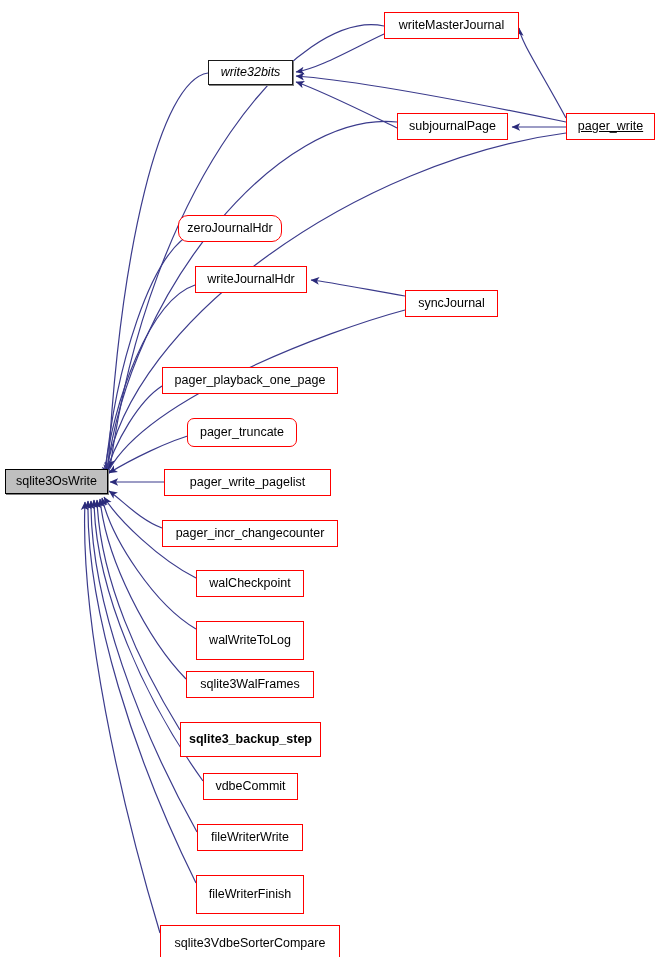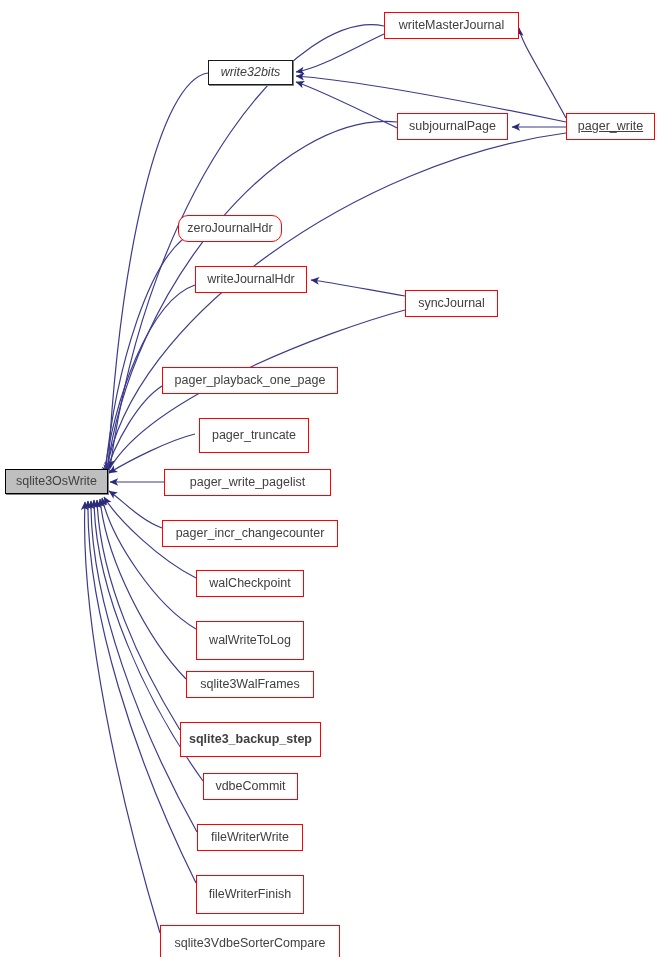--- a/index.html
+++ b/index.html
@@ -8,21 +8,21 @@
   #edges{position:absolute;left:0;top:0;width:659px;height:957px;}
   .node{
     position:absolute;
     box-sizing:border-box;
     display:flex;
     align-items:center;
     justify-content:center;
     white-space:nowrap;
     font-size:12.5px;
     line-height:1;
-    color:#404040;
+    color:#000000;
     background:#ffffff;
     border:1px solid #ff0000;
     z-index:5;
   }
   .node.center{
     background:#bfbfbf;
     border:1px solid #000000;
     box-shadow:1px 1px 0 #808080;
   }
   .node.plain{
@@ -91,21 +91,21 @@
       </div>
       <div class="node red" style="left: 195px; top: 266px; width: 112px; height: 27px;">
         <span class="node-label">writeJournalHdr</span>
       </div>
       <div class="node red" style="left: 405px; top: 290px; width: 93px; height: 27px;">
         <span class="node-label">syncJournal</span>
       </div>
       <div class="node red" style="left: 162px; top: 367px; width: 176px; height: 27px;">
         <span class="node-label">pager_playback_one_page</span>
       </div>
-      <div class="node red" style="left: 199px; top: 418px; width: 110px; height: 35px;">
+      <div class="node red" style="left: 187px; top: 418px; width: 110px; height: 29px; border-radius: 7px;">
         <span class="node-label">pager_truncate</span>
       </div>
       <div class="node red" style="left: 164px; top: 469px; width: 167px; height: 27px;">
         <span class="node-label">pager_write_pagelist</span>
       </div>
       <div class="node red" style="left: 162px; top: 520px; width: 176px; height: 27px;">
         <span class="node-label">pager_incr_changecounter</span>
       </div>
       <div class="node red" style="left: 196px; top: 570px; width: 108px; height: 27px;">
         <span class="node-label">walCheckpoint</span>

